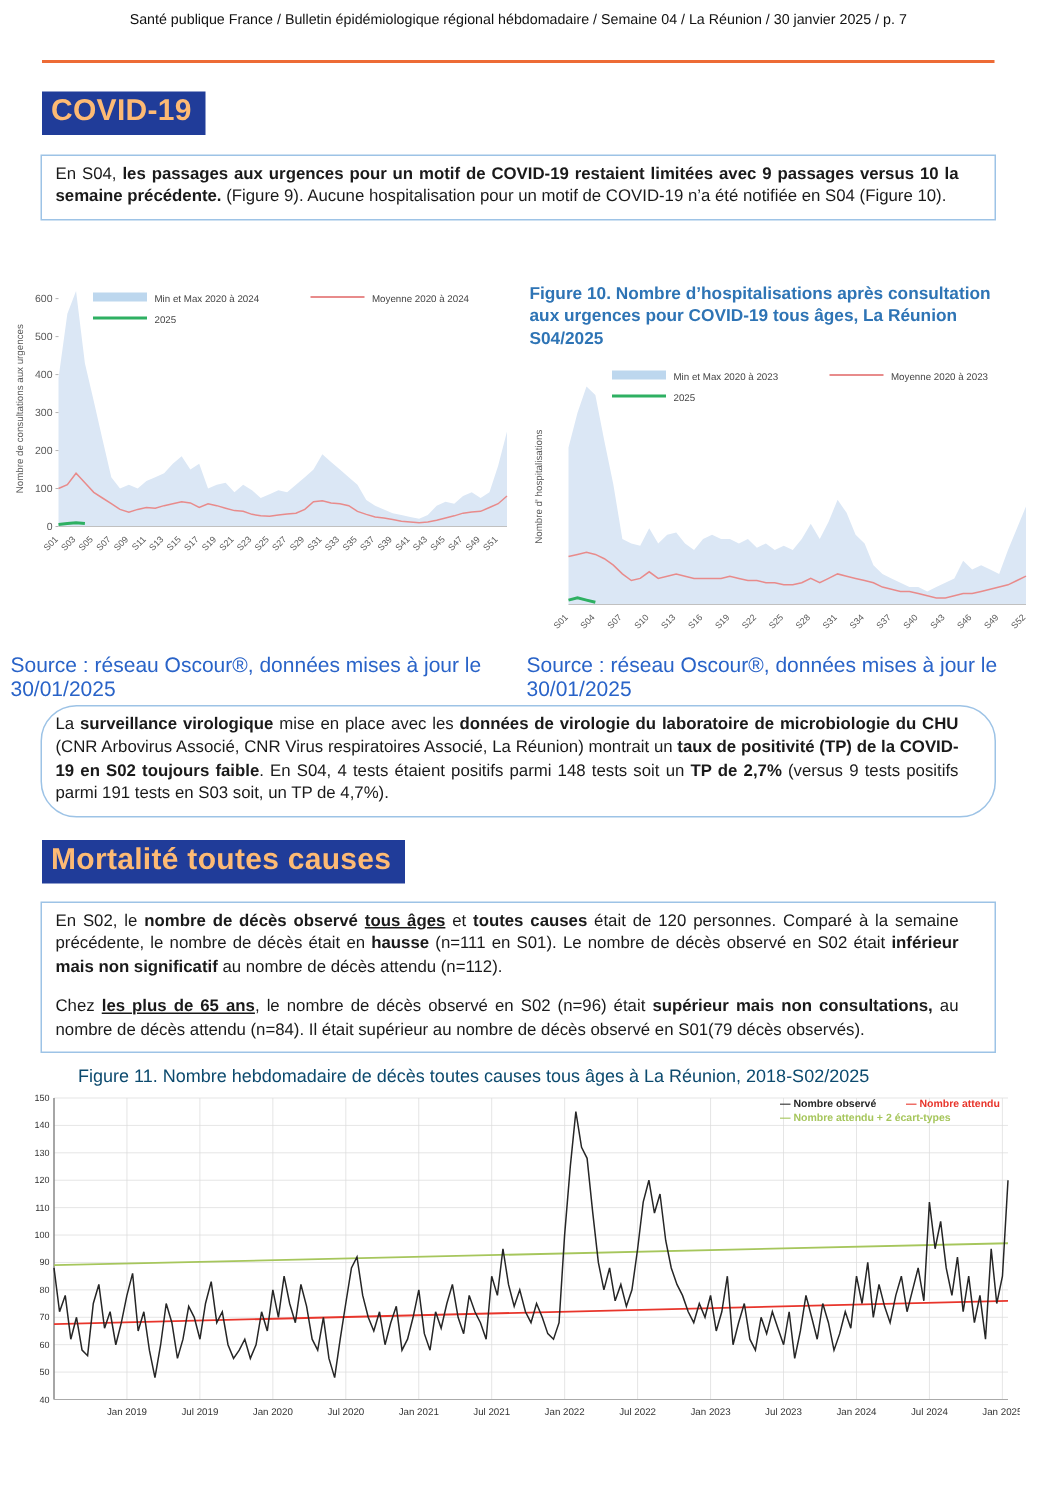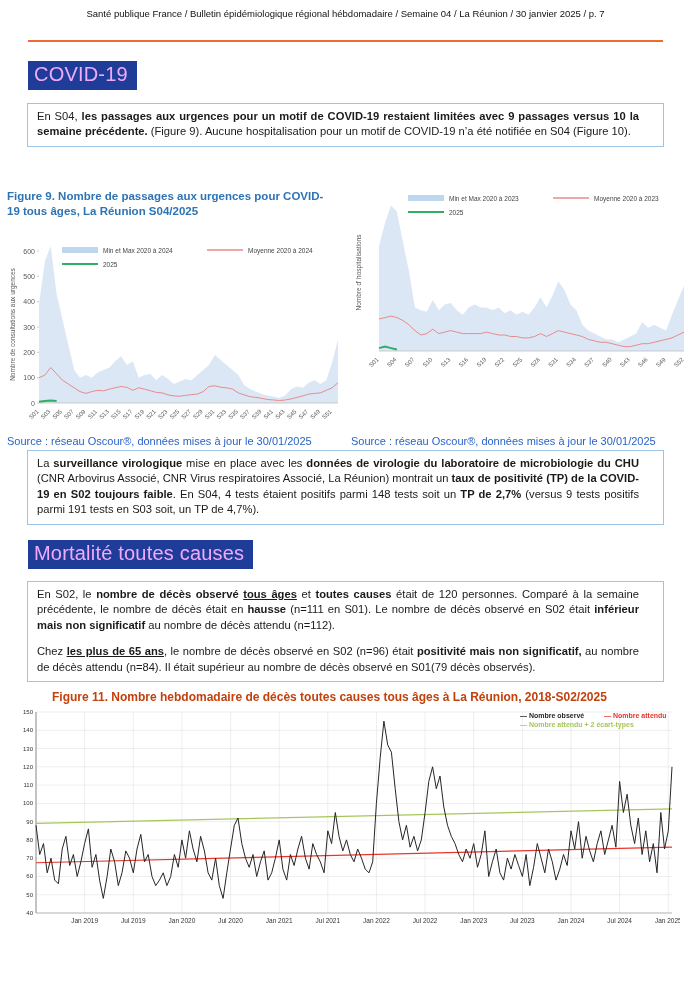--- a/index.html
+++ b/index.html
@@ -1,39 +1,39 @@
 <!DOCTYPE html>
 <html><head>
 <meta charset="utf-8">
 <style>
   html,body{margin:0;padding:0;background:#ffffff;}
   .page{position:relative;width:691px;height:1000px;background:#fff;overflow:hidden;
         font-family:"Liberation Sans",sans-serif;color:#1a1a1a;}
   .doc-header{padding-top:8px;text-align:center;font-size:9.5px;color:#111;}
   .rule{margin:21px 28px 0 28px;border:none;border-top:2.5px solid #ED6B35;}
   .h1wrap{margin:19px 0 0 28px;}
-  .h1{display:inline-block;background:#203C99;color:#f0abfc;font-size:20px;font-weight:normal;
+  .h1{display:inline-block;background:#203C99;color:#fdba74;font-size:20px;font-weight:bold;
       padding:2px 9px 4px 6px;letter-spacing:.2px;}
   .tbox{margin:13px 27px 0 27px;border:1.6px solid #9DC3E6;padding:5px 24px 6px 9px;
         font-size:11.2px;line-height:1.38;text-align:justify;}
   .tbox p{margin:0 0 11px 0;}
   .tbox p.last{margin-bottom:0;}
   .figrow{display:flex;margin:42px 7px 0 7px;}
   .figcol{width:335px;}
   .figcol + .figcol{margin-left:11px;}
   .figtitle{height:52px;font-weight:bold;color:#2E74B5;font-size:11.5px;line-height:1.32;
             padding-right:18px;box-sizing:border-box;}
   .figcol svg{display:block;}
-  .sourcerow{display:flex;margin:2px 7px 0 7px;font-size:11px;color:#2963C8;align-items:flex-end;}
+  .sourcerow{display:flex;margin:2px 7px 0 7px;font-size:14px;color:#2963C8;align-items:flex-end;}
   .sourcerow .src{width:335px;}
   .sourcerow .src + .src{margin-left:11px;}
-  .tbox.viro{margin-top:3px;}
+  .tbox.viro{margin-top:3px;border-radius:24px;}
   .h1wrap.m2{margin-top:15px;}
   .tbox.mort{margin-top:12px;}
-  .fig11title{margin:8px 0 0 28px;font-weight:bold;color:#c2410c;font-size:12px;padding-left:24px;}
+  .fig11title{margin:8px 0 0 28px;font-weight:normal;color:#0c4a6e;font-size:12px;padding-left:24px;}
   #chart11{display:block;margin:3px 0 0 12px;}
   .source-insee{margin:2px 0 0 28px;font-size:10.5px;color:#2963C8;}
 </style>
 </head>
 <body>
 
 <div class="page">
 
   <div class="doc-header">Santé publique France / Bulletin épidémiologique régional hébdomadaire / Semaine 04 / La Réunion / 30 janvier 2025 / p. 7</div>
   <hr class="rule">
@@ -41,21 +41,20 @@
   <div class="h1wrap">
     <span class="h1">COVID-19</span>
   </div>
 
   <div class="tbox">
     <p class="last"><span>En S04, </span><span style="font-weight: bold;">les passages aux urgences pour un motif de COVID-19 restaient limitées avec 9 passages versus 10 la semaine précédente.</span><span> (Figure 9). Aucune hospitalisation pour un motif de COVID-19 n’a été notifiée en S04 (Figure 10).</span></p>
   </div>
 
   <div class="figrow">
     <div class="figcol">
-      <div class="figtitle">Figure 9. Nombre de passages aux urgences pour COVID-19 tous âges, La Réunion S04/2025</div>
       <svg id="chart9" width="336" height="192" viewBox="0 0 336 192">
           <polygon points="32.0,63.2 37.9,20.2 43.7,5.0 49.6,53.1 55.5,78.4 61.3,103.8 67.2,129.1 73.0,136.7 78.9,134.1 84.8,136.7 90.6,131.6 96.5,129.1 102.4,126.5 108.2,120.2 114.1,115.2 119.9,124.0 125.8,120.2 131.7,136.7 137.5,134.1 143.4,132.9 149.3,139.2 155.1,134.1 161.0,137.9 166.8,143.0 172.7,140.5 178.6,137.9 184.4,139.2 190.3,134.1 196.2,129.1 202.0,124.0 207.9,113.9 213.7,119.0 219.6,124.0 225.5,129.1 231.3,134.1 237.2,144.3 243.1,148.1 248.9,150.6 254.8,153.1 260.6,154.4 266.5,155.7 272.4,156.9 278.2,154.4 284.1,148.1 290.0,145.5 295.8,146.8 301.7,141.7 307.5,139.2 313.4,143.0 319.3,139.2 325.1,121.5 331.0,98.7 331.0,162.0 325.1,162.0 319.3,162.0 313.4,162.0 307.5,162.0 301.7,162.0 295.8,162.0 290.0,162.0 284.1,162.0 278.2,162.0 272.4,162.0 266.5,162.0 260.6,162.0 254.8,162.0 248.9,162.0 243.1,162.0 237.2,162.0 231.3,162.0 225.5,162.0 219.6,162.0 213.7,162.0 207.9,162.0 202.0,162.0 196.2,162.0 190.3,162.0 184.4,162.0 178.6,162.0 172.7,162.0 166.8,162.0 161.0,162.0 155.1,162.0 149.3,162.0 143.4,162.0 137.5,162.0 131.7,162.0 125.8,162.0 119.9,162.0 114.1,162.0 108.2,162.0 102.4,162.0 96.5,162.0 90.6,162.0 84.8,162.0 78.9,162.0 73.0,162.0 67.2,162.0 61.3,162.0 55.5,162.0 49.6,162.0 43.7,162.0 37.9,162.0 32.0,162.0" fill="#DBE7F5"></polygon>
           <text x="28" y="164.5" text-anchor="end" font-size="7" fill="#595959">0</text>
           <line x1="30" y1="162" x2="32" y2="162" stroke="#aaa" stroke-width="0.6"></line>
           <text x="28" y="139.17741935483872" text-anchor="end" font-size="7" fill="#595959">100</text>
           <line x1="30" y1="136.67741935483872" x2="32" y2="136.67741935483872" stroke="#aaa" stroke-width="0.6"></line>
           <text x="28" y="113.85483870967742" text-anchor="end" font-size="7" fill="#595959">200</text>
           <line x1="30" y1="111.35483870967742" x2="32" y2="111.35483870967742" stroke="#aaa" stroke-width="0.6"></line>
           <text x="28" y="88.53225806451613" text-anchor="end" font-size="7" fill="#595959">300</text>
           <line x1="30" y1="86.03225806451613" x2="32" y2="86.03225806451613" stroke="#aaa" stroke-width="0.6"></line>
@@ -97,20 +96,21 @@
           <text x="8" y="83.5" transform="rotate(-90 8 83.5)" text-anchor="middle" font-size="6.5" fill="#595959">Nombre de consultations aux urgences</text>
           <rect x="55" y="6" width="36" height="6" fill="#BDD7EE"></rect>
           <text x="96" y="12" font-size="6.5" fill="#444">Min et Max 2020 à 2024</text>
           <line x1="200" y1="9" x2="236" y2="9" stroke="#E88B8B" stroke-width="1.4"></line>
           <text x="241" y="12" font-size="6.5" fill="#444">Moyenne 2020 à 2024</text>
           <line x1="55" y1="23" x2="91" y2="23" stroke="#2EB062" stroke-width="2"></line>
           <text x="96" y="26" font-size="6.5" fill="#444">2025</text>
         </svg>
     </div>
     <div class="figcol">
+      <div class="figtitle">Figure 10. Nombre d’hospitalisations après consultation aux urgences pour COVID-19 tous âges, La Réunion S04/2025</div>
       <svg id="chart10" width="336" height="192" viewBox="0 0 336 192">
           <polygon points="26.0,57.3 32.0,34.1 38.0,16.6 43.9,22.4 49.9,53.0 55.9,82.0 61.9,118.4 67.9,121.3 73.8,122.8 79.8,111.1 85.8,121.3 91.8,115.5 97.8,114.0 103.7,121.3 109.7,125.7 115.7,118.4 121.7,115.5 127.7,118.4 133.6,118.4 139.6,121.3 145.6,118.4 151.6,124.2 157.6,121.3 163.5,125.7 169.5,122.8 175.5,125.7 181.5,118.4 187.5,108.2 193.5,118.4 199.4,106.8 205.4,92.2 211.4,100.9 217.4,115.5 223.4,121.3 229.3,135.8 235.3,141.6 241.3,144.6 247.3,147.5 253.3,150.4 259.2,150.4 265.2,153.3 271.2,150.4 277.2,147.5 283.2,144.6 289.1,132.9 295.1,138.7 301.1,135.8 307.1,138.7 313.1,141.6 319.0,125.7 325.0,111.1 331.0,96.6 331.0,162.0 325.0,162.0 319.0,162.0 313.1,162.0 307.1,162.0 301.1,162.0 295.1,162.0 289.1,162.0 283.2,162.0 277.2,162.0 271.2,162.0 265.2,162.0 259.2,162.0 253.3,162.0 247.3,162.0 241.3,162.0 235.3,162.0 229.3,162.0 223.4,162.0 217.4,162.0 211.4,162.0 205.4,162.0 199.4,162.0 193.5,162.0 187.5,162.0 181.5,162.0 175.5,162.0 169.5,162.0 163.5,162.0 157.6,162.0 151.6,162.0 145.6,162.0 139.6,162.0 133.6,162.0 127.7,162.0 121.7,162.0 115.7,162.0 109.7,162.0 103.7,162.0 97.8,162.0 91.8,162.0 85.8,162.0 79.8,162.0 73.8,162.0 67.9,162.0 61.9,162.0 55.9,162.0 49.9,162.0 43.9,162.0 38.0,162.0 32.0,162.0 26.0,162.0" fill="#DBE7F5"></polygon>
           <line x1="26" y1="162" x2="331" y2="162" stroke="#c0c0c0" stroke-width="0.8"></line>
           <text x="26" y="171" transform="rotate(-45 26 171)" text-anchor="end" font-size="6" fill="#595959">S01</text>
           <text x="43.94117647058823" y="171" transform="rotate(-45 43.94117647058823 171)" text-anchor="end" font-size="6" fill="#595959">S04</text>
           <text x="61.88235294117647" y="171" transform="rotate(-45 61.88235294117647 171)" text-anchor="end" font-size="6" fill="#595959">S07</text>
           <text x="79.8235294117647" y="171" transform="rotate(-45 79.8235294117647 171)" text-anchor="end" font-size="6" fill="#595959">S10</text>
           <text x="97.76470588235294" y="171" transform="rotate(-45 97.76470588235294 171)" text-anchor="end" font-size="6" fill="#595959">S13</text>
           <text x="115.70588235294117" y="171" transform="rotate(-45 115.70588235294117 171)" text-anchor="end" font-size="6" fill="#595959">S16</text>
           <text x="133.6470588235294" y="171" transform="rotate(-45 133.6470588235294 171)" text-anchor="end" font-size="6" fill="#595959">S19</text>
@@ -146,21 +146,21 @@
   <div class="tbox viro">
     <p class="last"><span>La </span><span style="font-weight: bold;">surveillance virologique</span><span> mise en place avec les </span><span style="font-weight: bold;">données de virologie du laboratoire de microbiologie du CHU</span><span> (CNR Arbovirus Associé, CNR Virus respiratoires Associé, La Réunion) montrait un </span><span style="font-weight: bold;">taux de positivité (TP) de la COVID-19 en S02 toujours faible</span><span>. En S04, 4 tests étaient positifs parmi 148 tests soit un </span><span style="font-weight: bold;">TP de 2,7%</span><span> (versus 9 tests positifs parmi 191 tests en S03 soit, un TP de 4,7%).</span></p>
   </div>
 
   <div class="h1wrap m2">
     <span class="h1">Mortalité toutes causes</span>
   </div>
 
   <div class="tbox mort">
     <p><span>En S02, le </span><span style="font-weight: bold;">nombre de décès observé </span><span style="font-weight: bold; text-decoration: underline;">tous âges</span><span> et </span><span style="font-weight: bold;">toutes causes</span><span> était de 120 personnes. Comparé à la semaine précédente, le nombre de décès était en </span><span style="font-weight: bold;">hausse</span><span> (n=111 en S01). Le nombre de décès observé en S02 était </span><span style="font-weight: bold;">inférieur mais non significatif</span><span> au nombre de décès attendu (n=112).</span></p>
-    <p class="last"><span>Chez </span><span style="font-weight: bold; text-decoration: underline;">les plus de 65 ans</span><span>, le nombre de décès observé en S02 (n=96) était </span><span style="font-weight: bold;">positivité mais non significatif,</span><span> au nombre de décès attendu (n=84). Il était supérieur au nombre de décès observé en S01(79 décès observés).</span></p>
+    <p class="last"><span>Chez </span><span style="font-weight: bold; text-decoration: underline;">les plus de 65 ans</span><span>, le nombre de décès observé en S02 (n=96) était </span><span style="font-weight: bold;">supérieur mais non consultations,</span><span> au nombre de décès attendu (n=84). Il était supérieur au nombre de décès observé en S01(79 décès observés).</span></p>
   </div>
 
   <div class="fig11title">Figure 11. Nombre hebdomadaire de décès toutes causes tous âges à La Réunion, 2018-S02/2025</div>
   <svg id="chart11" width="668" height="222" viewBox="0 0 668 222">
       <line x1="24" y1="206" x2="660" y2="206" stroke="#DCDCDC" stroke-width="0.5"></line>
       <text x="21" y="208" text-anchor="end" font-size="6" fill="#333">40</text>
       <line x1="24" y1="187.72727272727272" x2="660" y2="187.72727272727272" stroke="#DCDCDC" stroke-width="0.5"></line>
       <text x="21" y="189.72727272727272" text-anchor="end" font-size="6" fill="#333">50</text>
       <line x1="24" y1="169.45454545454544" x2="660" y2="169.45454545454544" stroke="#DCDCDC" stroke-width="0.5"></line>
       <text x="21" y="171.45454545454544" text-anchor="end" font-size="6" fill="#333">60</text>

